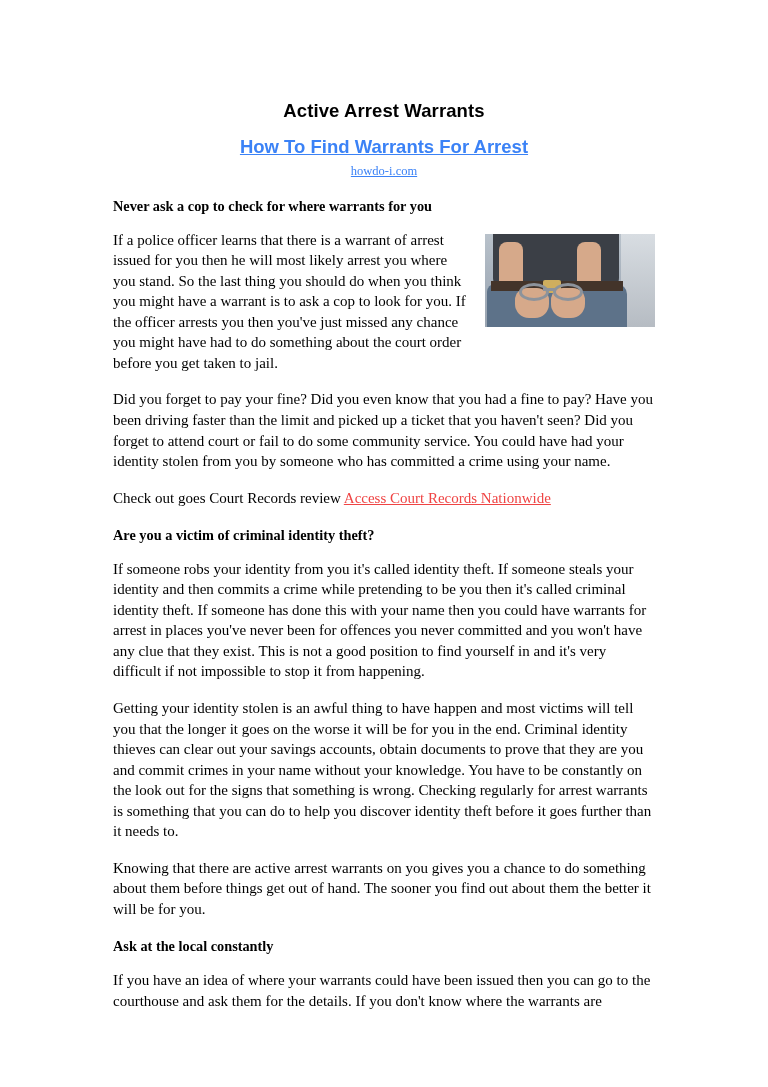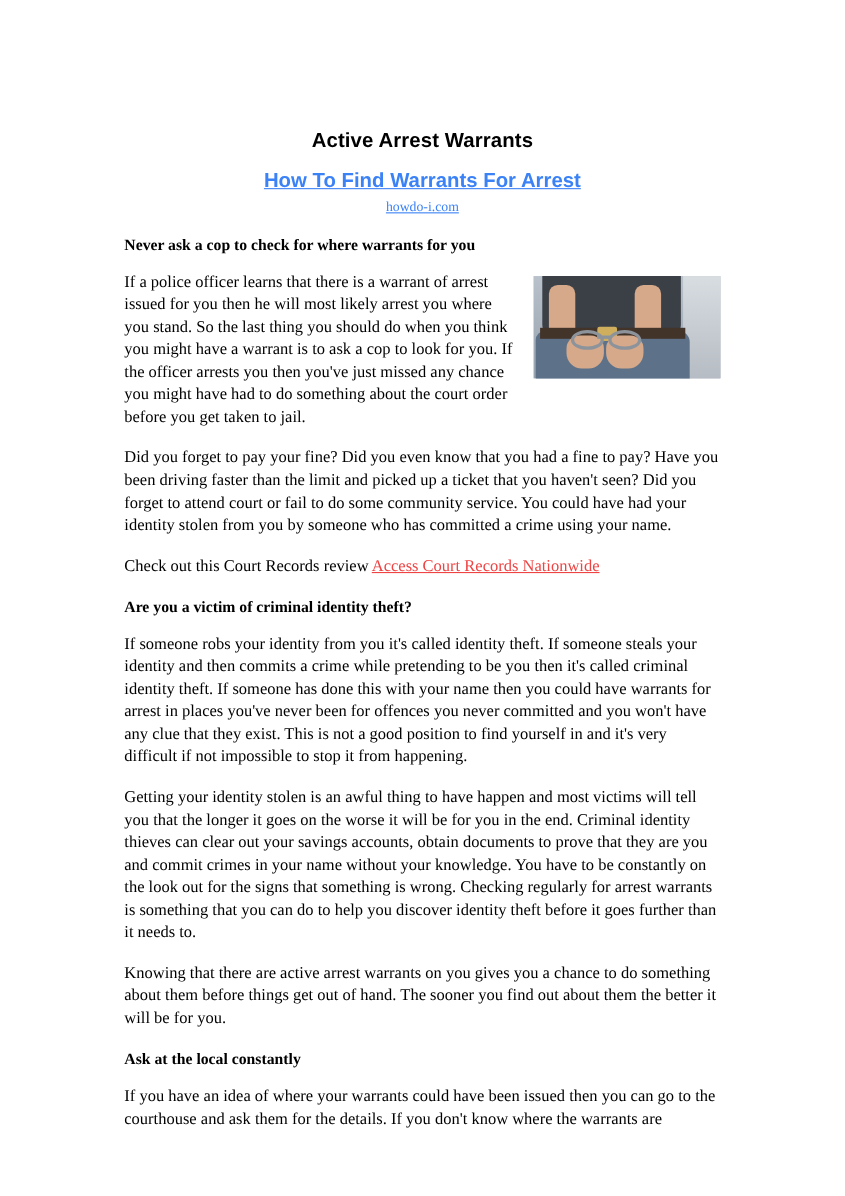--- a/index.html
+++ b/index.html
@@ -20,21 +20,21 @@
     height: 1087px;
     box-sizing: border-box;
     padding: 100px 113px 0 113px;
     position: relative;
   }
   .doc-title {
     font-family: "Liberation Sans", sans-serif;
     font-weight: bold;
     font-size: 18.5px;
     text-align: center;
-    margin: 17px 0 6px 0;
+    margin: 0 0 6px 0;
     letter-spacing: 0.1px;
   }
   .doc-subtitle {
     font-family: "Liberation Sans", sans-serif;
     font-weight: bold;
     font-size: 18.5px;
     text-align: center;
     margin: 14px 0 4px 0;
     color: #1414d2;
   }
@@ -183,21 +183,21 @@
       <div class="cuff-l"></div>
       <div class="cuff-r"></div>
       <div class="chain"></div>
     </div>
 
     <p class="body">If a police officer learns that there is a warrant of arrest issued for you then he will most likely arrest you where you stand. So the last thing you should do when you think you might have a warrant is to ask a cop to look for you. If the officer arrests you then you've just missed any chance you might have had to do something about the court order before you get taken to jail.</p>
   </div>
 
   <p class="body">Did you forget to pay your fine? Did you even know that you had a fine to pay? Have you been driving faster than the limit and picked up a ticket that you haven't seen? Did you forget to attend court or fail to do some community service. You could have had your identity stolen from you by someone who has committed a crime using your name.</p>
 
-  <p class="body"><span>Check out this Court Records review </span><a href="#">Access Court Records Nationwide</a></p>
+  <p class="body"><span>Check out goes Court Records review </span><a href="#">Access Court Records Nationwide</a></p>
 
   <h2 class="section">Are you a victim of criminal identity theft?</h2>
 
   <p class="body">If someone robs your identity from you it's called identity theft. If someone steals your identity and then commits a crime while pretending to be you then it's called criminal identity theft. If someone has done this with your name then you could have warrants for arrest in places you've never been for offences you never committed and you won't have any clue that they exist. This is not a good position to find yourself in and it's very difficult if not impossible to stop it from happening.</p>
   <p class="body">Getting your identity stolen is an awful thing to have happen and most victims will tell you that the longer it goes on the worse it will be for you in the end. Criminal identity thieves can clear out your savings accounts, obtain documents to prove that they are you and commit crimes in your name without your knowledge. You have to be constantly on the look out for the signs that something is wrong. Checking regularly for arrest warrants is something that you can do to help you discover identity theft before it goes further than it needs to.</p>
   <p class="body">Knowing that there are active arrest warrants on you gives you a chance to do something about them before things get out of hand. The sooner you find out about them the better it will be for you.</p>
 
   <h2 class="section">Ask at the local constantly</h2>
 
   <p class="body">If you have an idea of where your warrants could have been issued then you can go to the courthouse and ask them for the details. If you don't know where the warrants are</p>

